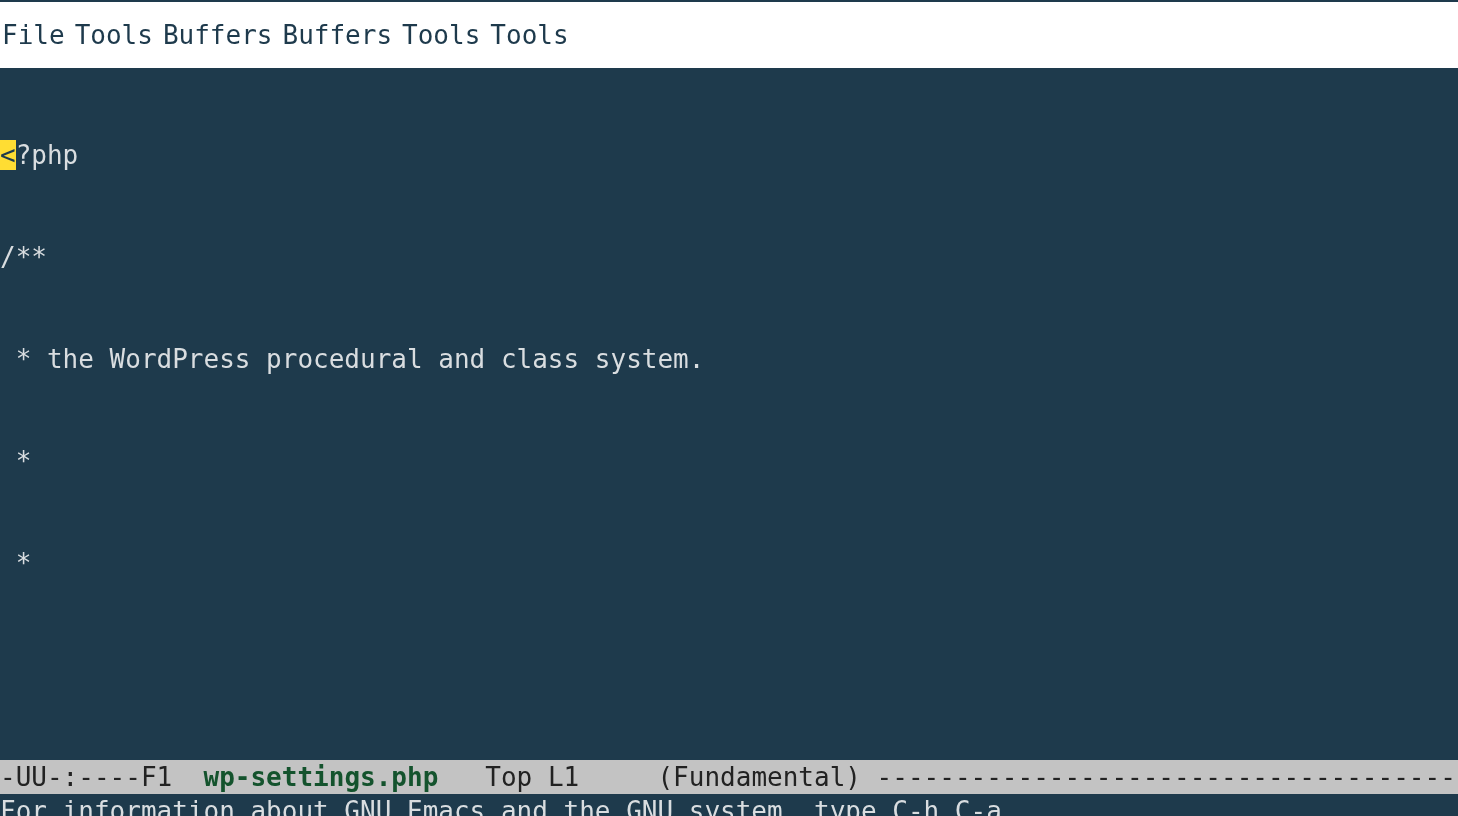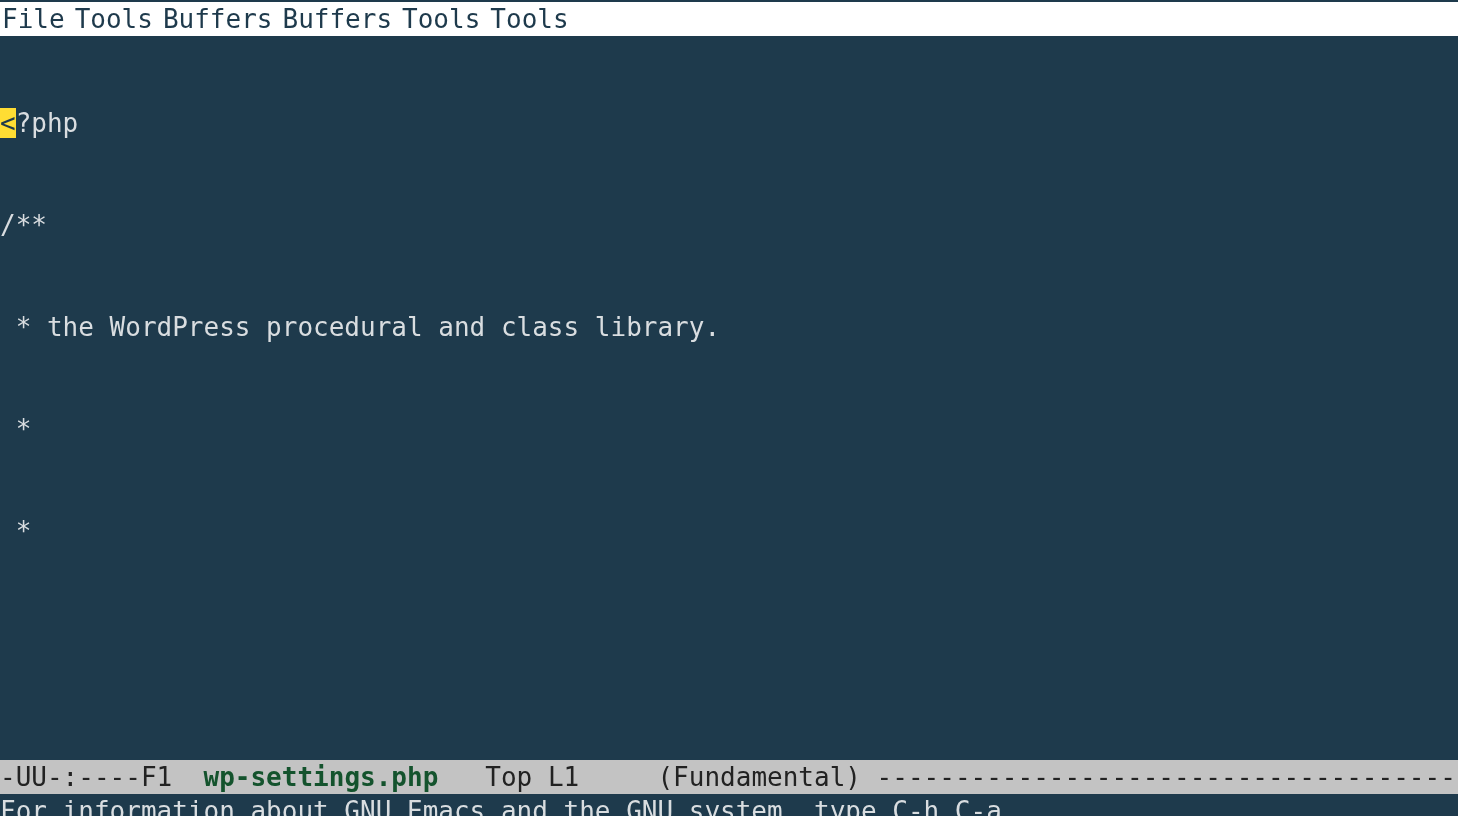--- a/index.html
+++ b/index.html
@@ -15,21 +15,21 @@
     font-size: 26px;
     line-height: 34px;
     color: #d9dde0;
     overflow: hidden;
     display: flex;
     flex-direction: column;
   }
   .menubar {
     background: #ffffff;
     color: #1e3a4c;
-    padding: 0 2px;
+    padding: 16px 2px;
     height: 34px;
     display: flex;
     gap: 0;
     border-top: 2px solid #1e3a4c;
     border-bottom: 2px solid #1e3a4c;
     box-sizing: content-box;
   }
   .menubar .menu-item {
     padding: 0 10px 0 0;
   }
@@ -70,21 +70,21 @@
   <span class="menu-item">Tools</span>
   <span class="menu-item">Buffers</span>
   <span class="menu-item">Buffers</span>
   <span class="menu-item">Tools</span>
   <span class="menu-item">Tools</span>
 </div>
 
 <div class="editor">
   <div class="line"><span class="cursor">&lt;</span><span>?php</span></div>
   <div class="line">/**</div>
-  <div class="line"> * the WordPress procedural and class library.</div>
+  <div class="line"> * the WordPress procedural and class system.</div>
   <div class="line"> *</div>
   <div class="line"> *</div>
   
   
   
   
   
   
   
   

